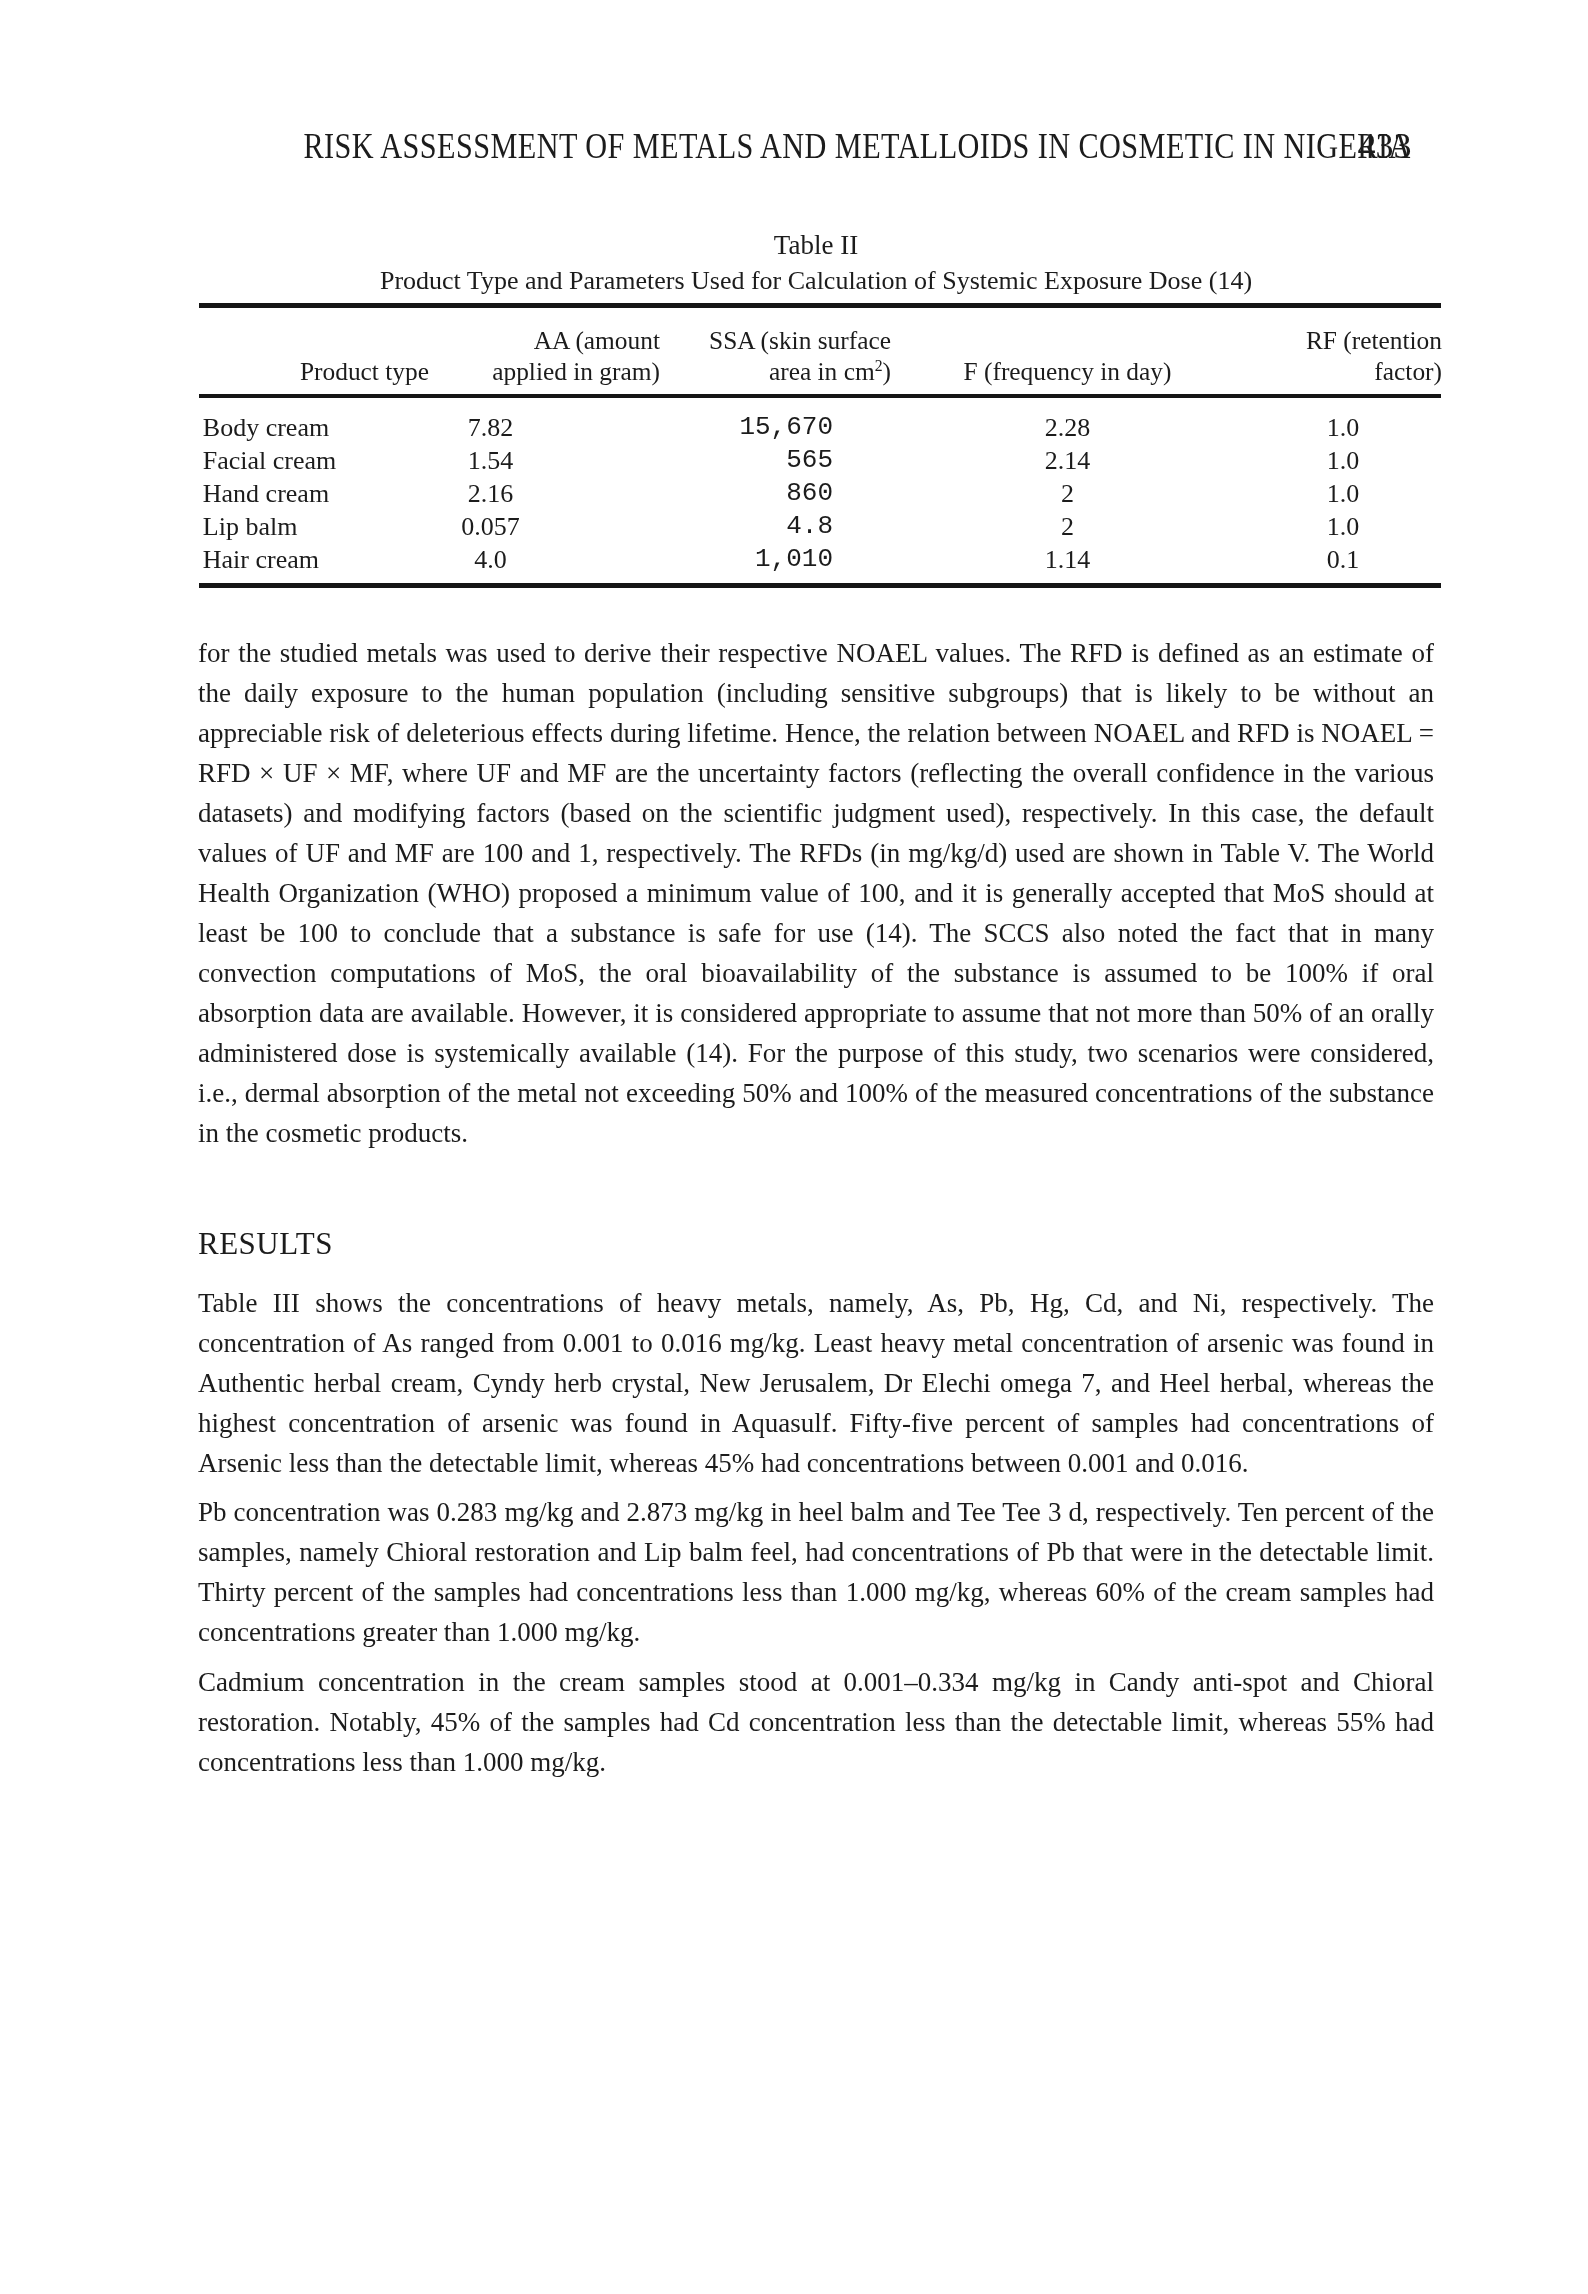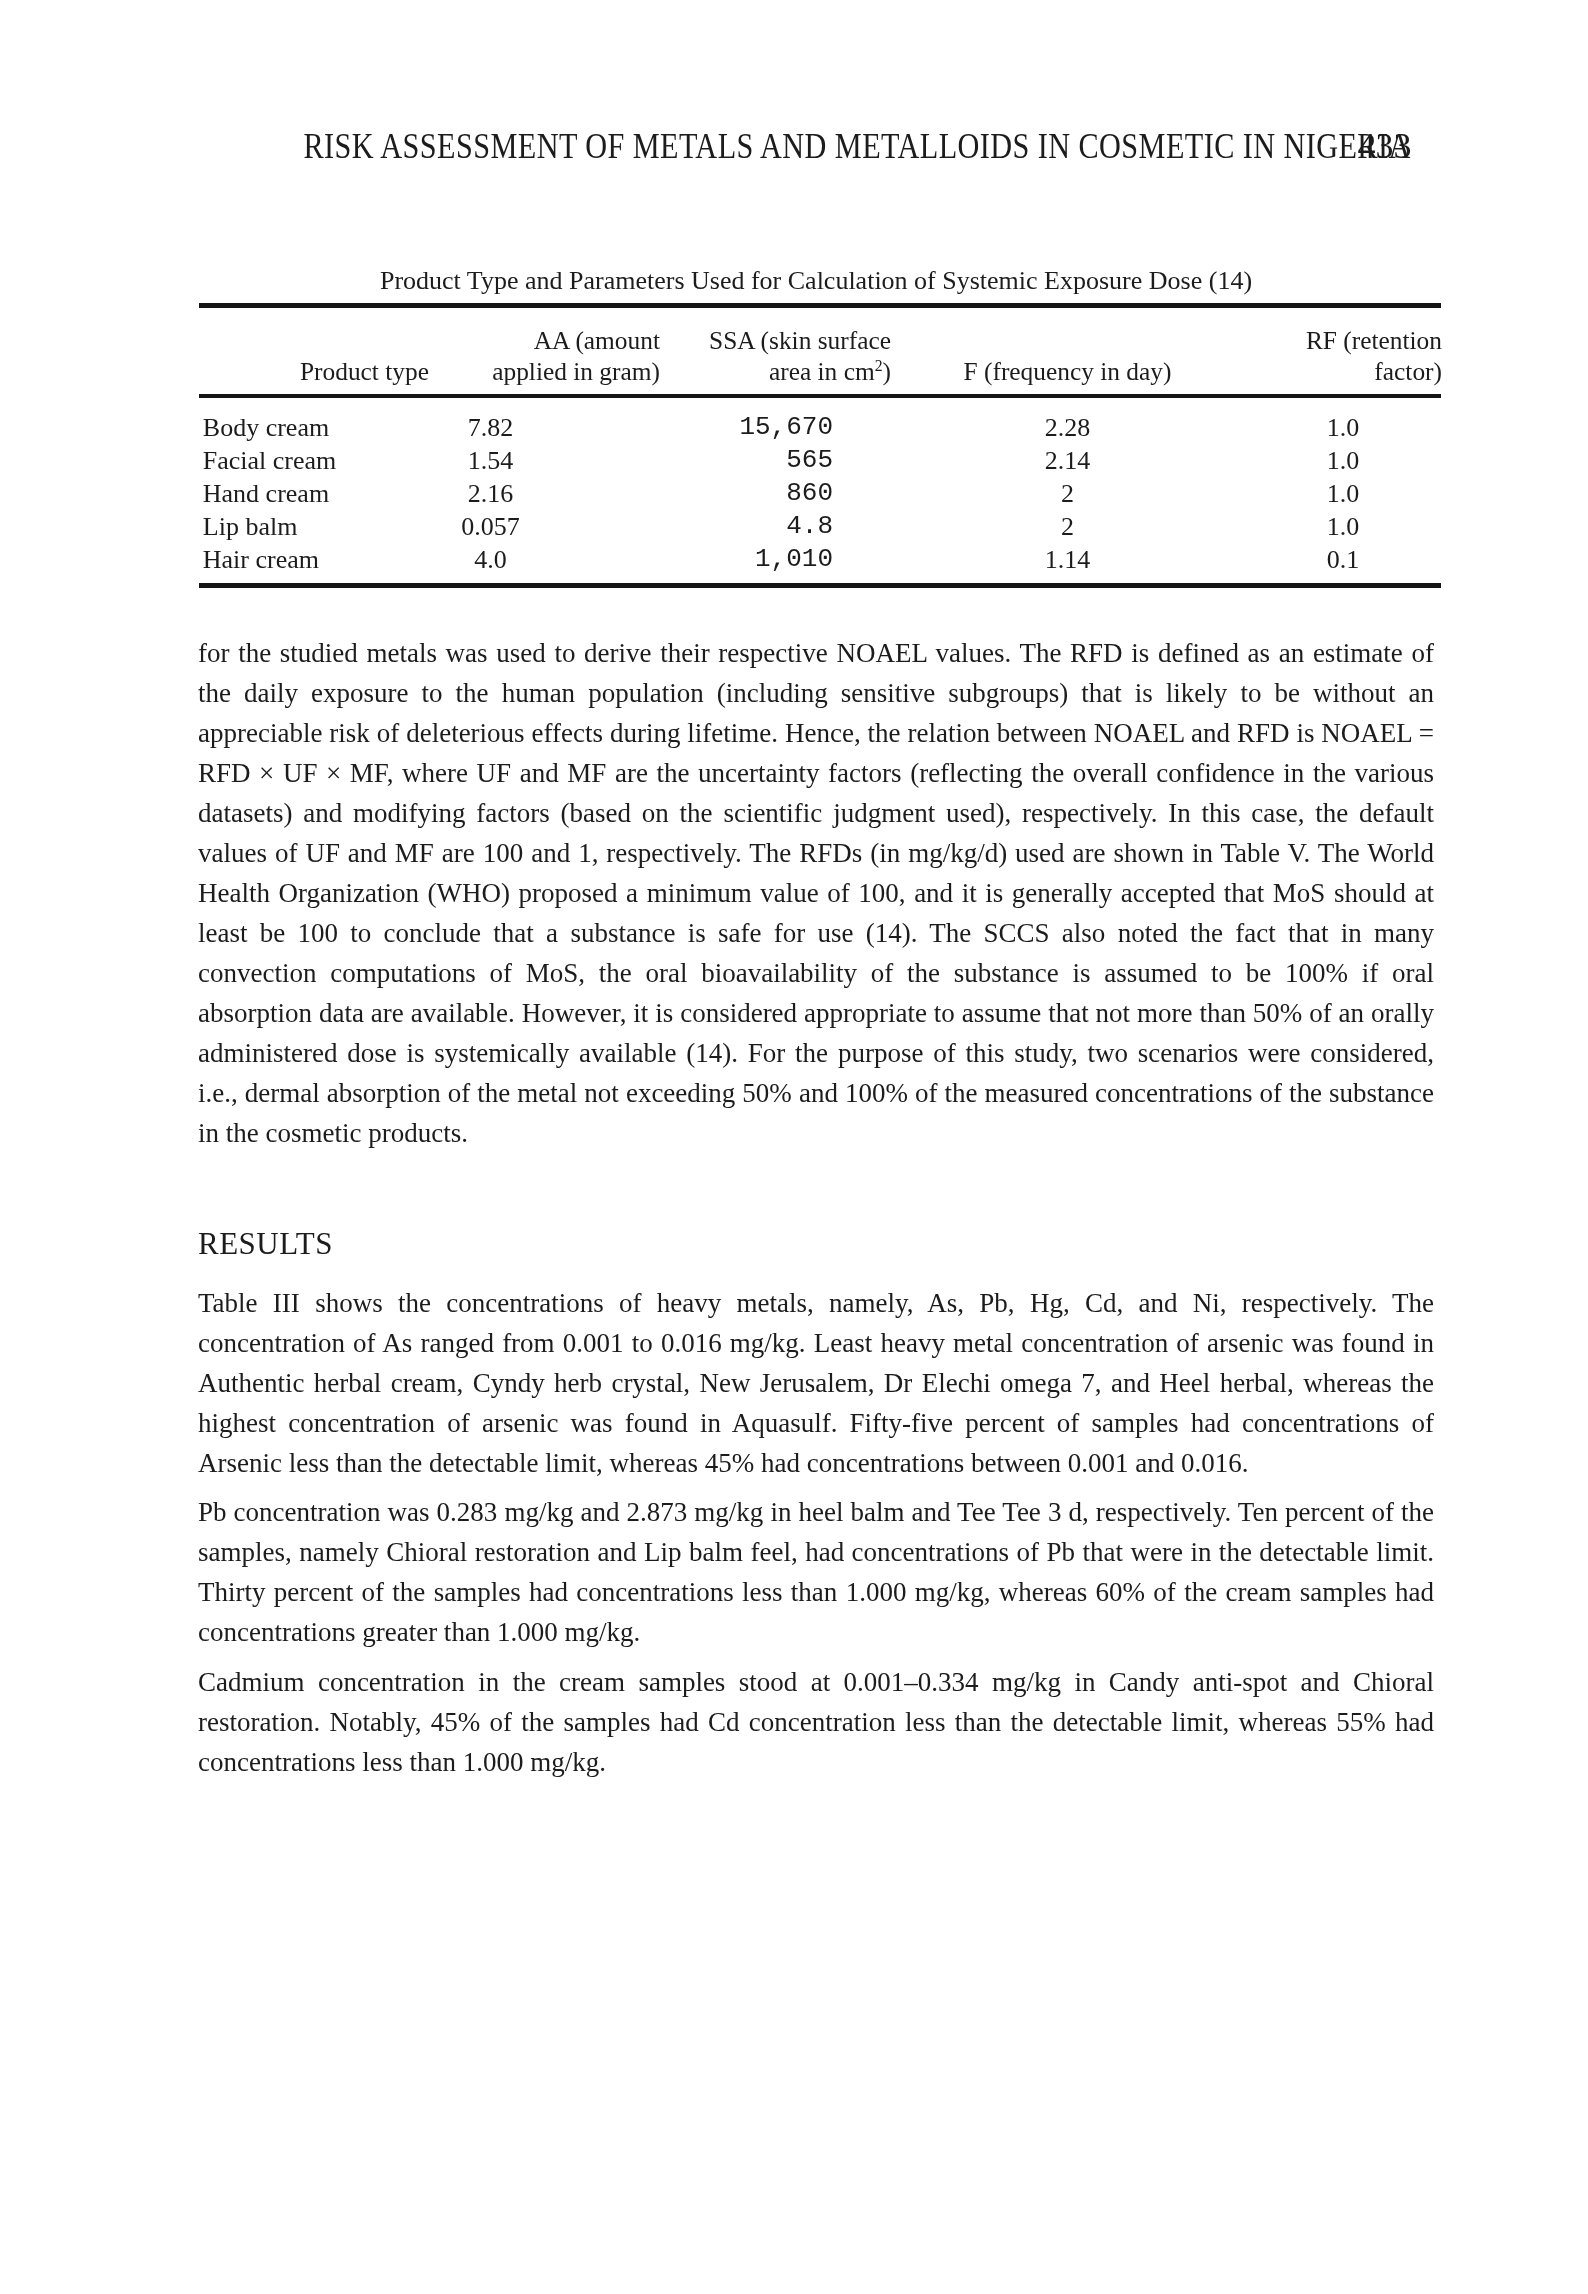--- a/index.html
+++ b/index.html
@@ -99,20 +99,21 @@
 </head>
 <body>
 
 <div class="page">
 
   <div class="running-head">
     <span class="rh-scale">RISK ASSESSMENT OF METALS AND METALLOIDS IN COSMETIC IN NIGERIA</span>
   </div>
   <div class="folio">433</div>
 
+  <div class="table-label">Table II</div>
   <div class="table-caption">Product Type and Parameters Used for Calculation of Systemic Exposure Dose (14)</div>
 
   <div class="datatable">
     <div class="rule rule-top"></div>
 
     <div class="thead">
       <div class="th h-product">
         <div>Product type</div>
       </div>
       <div class="th h-aa">

